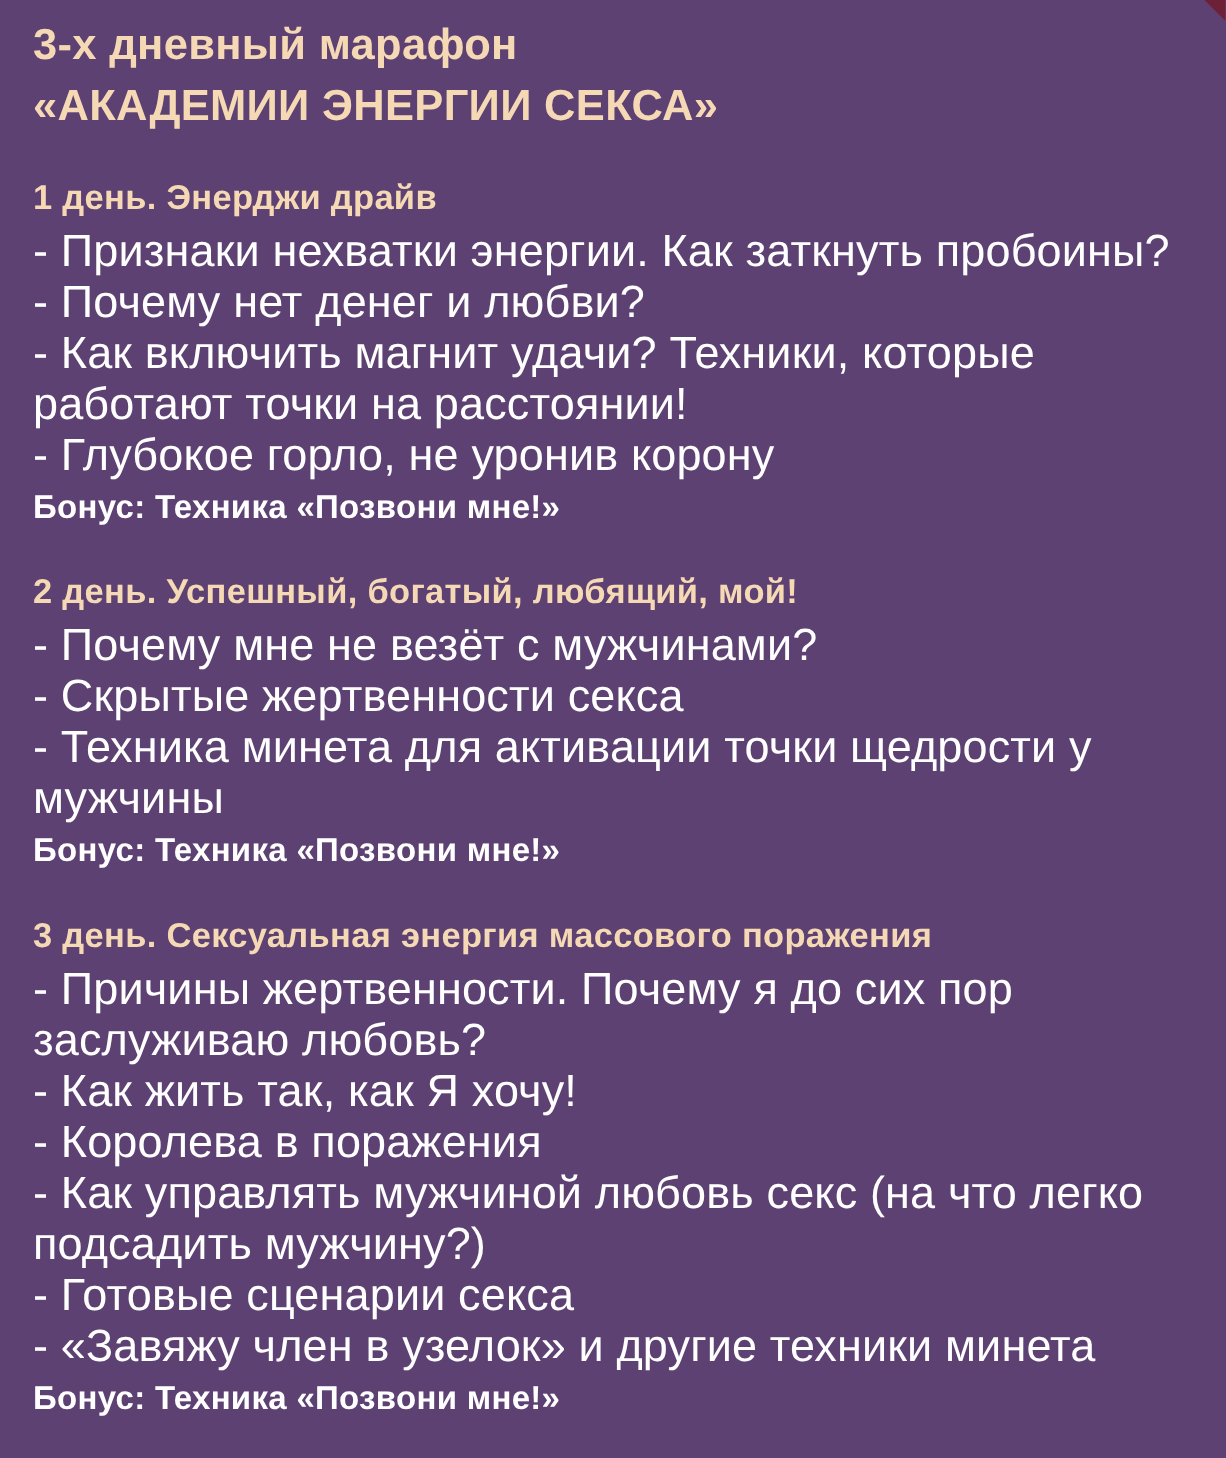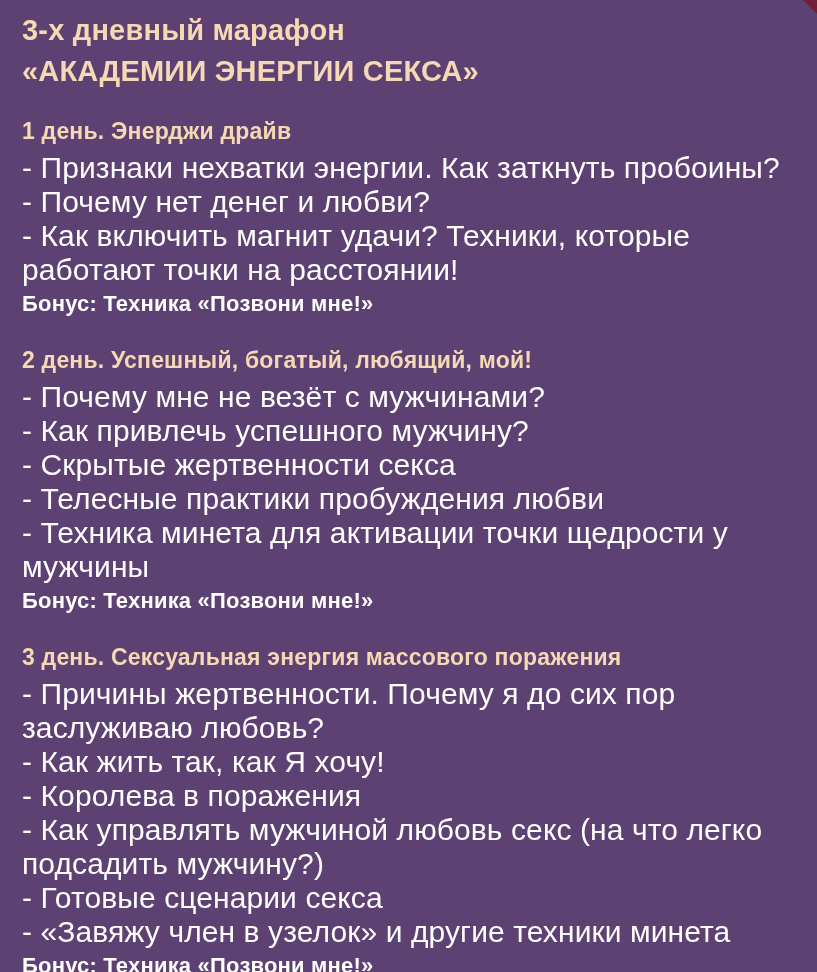--- a/index.html
+++ b/index.html
@@ -75,31 +75,30 @@
     <div>3-х дневный марафон</div>
     <div>«АКАДЕМИИ ЭНЕРГИИ СЕКСА»</div>
   </div>
 
   <section class="day-section">
     <h2 class="day-heading" style="margin:0">1 день. Энерджи драйв</h2>
     <ul class="topic-list">
       <li class="topic-item">- Признаки нехватки энергии. Как заткнуть пробоины?</li>
       <li class="topic-item">- Почему нет денег и любви?</li>
       <li class="topic-item">- Как включить магнит удачи? Техники, которые работают точки на расстоянии!</li>
+      <li class="topic-item">- Глубокое горло, не уронив корону</li>
     </ul>
     <div class="bonus-line">Бонус: Техника «Позвони мне!»</div>
   </section>
 
   <section class="day-section">
     <h2 class="day-heading" style="margin:0">2 день. Успешный, богатый, любящий, мой!</h2>
     <ul class="topic-list">
       <li class="topic-item">- Почему мне не везёт с мужчинами?</li>
-      <li class="topic-item">- Как привлечь успешного мужчину?</li>
       <li class="topic-item">- Скрытые жертвенности секса</li>
-      <li class="topic-item">- Телесные практики пробуждения любви</li>
       <li class="topic-item">- Техника минета для активации точки щедрости у мужчины</li>
     </ul>
     <div class="bonus-line">Бонус: Техника «Позвони мне!»</div>
   </section>
 
   <section class="day-section">
     <h2 class="day-heading" style="margin:0">3 день. Сексуальная энергия массового поражения</h2>
     <ul class="topic-list">
       <li class="topic-item">- Причины жертвенности. Почему я до сих пор заслуживаю любовь?</li>
       <li class="topic-item">- Как жить так, как Я хочу!</li>

